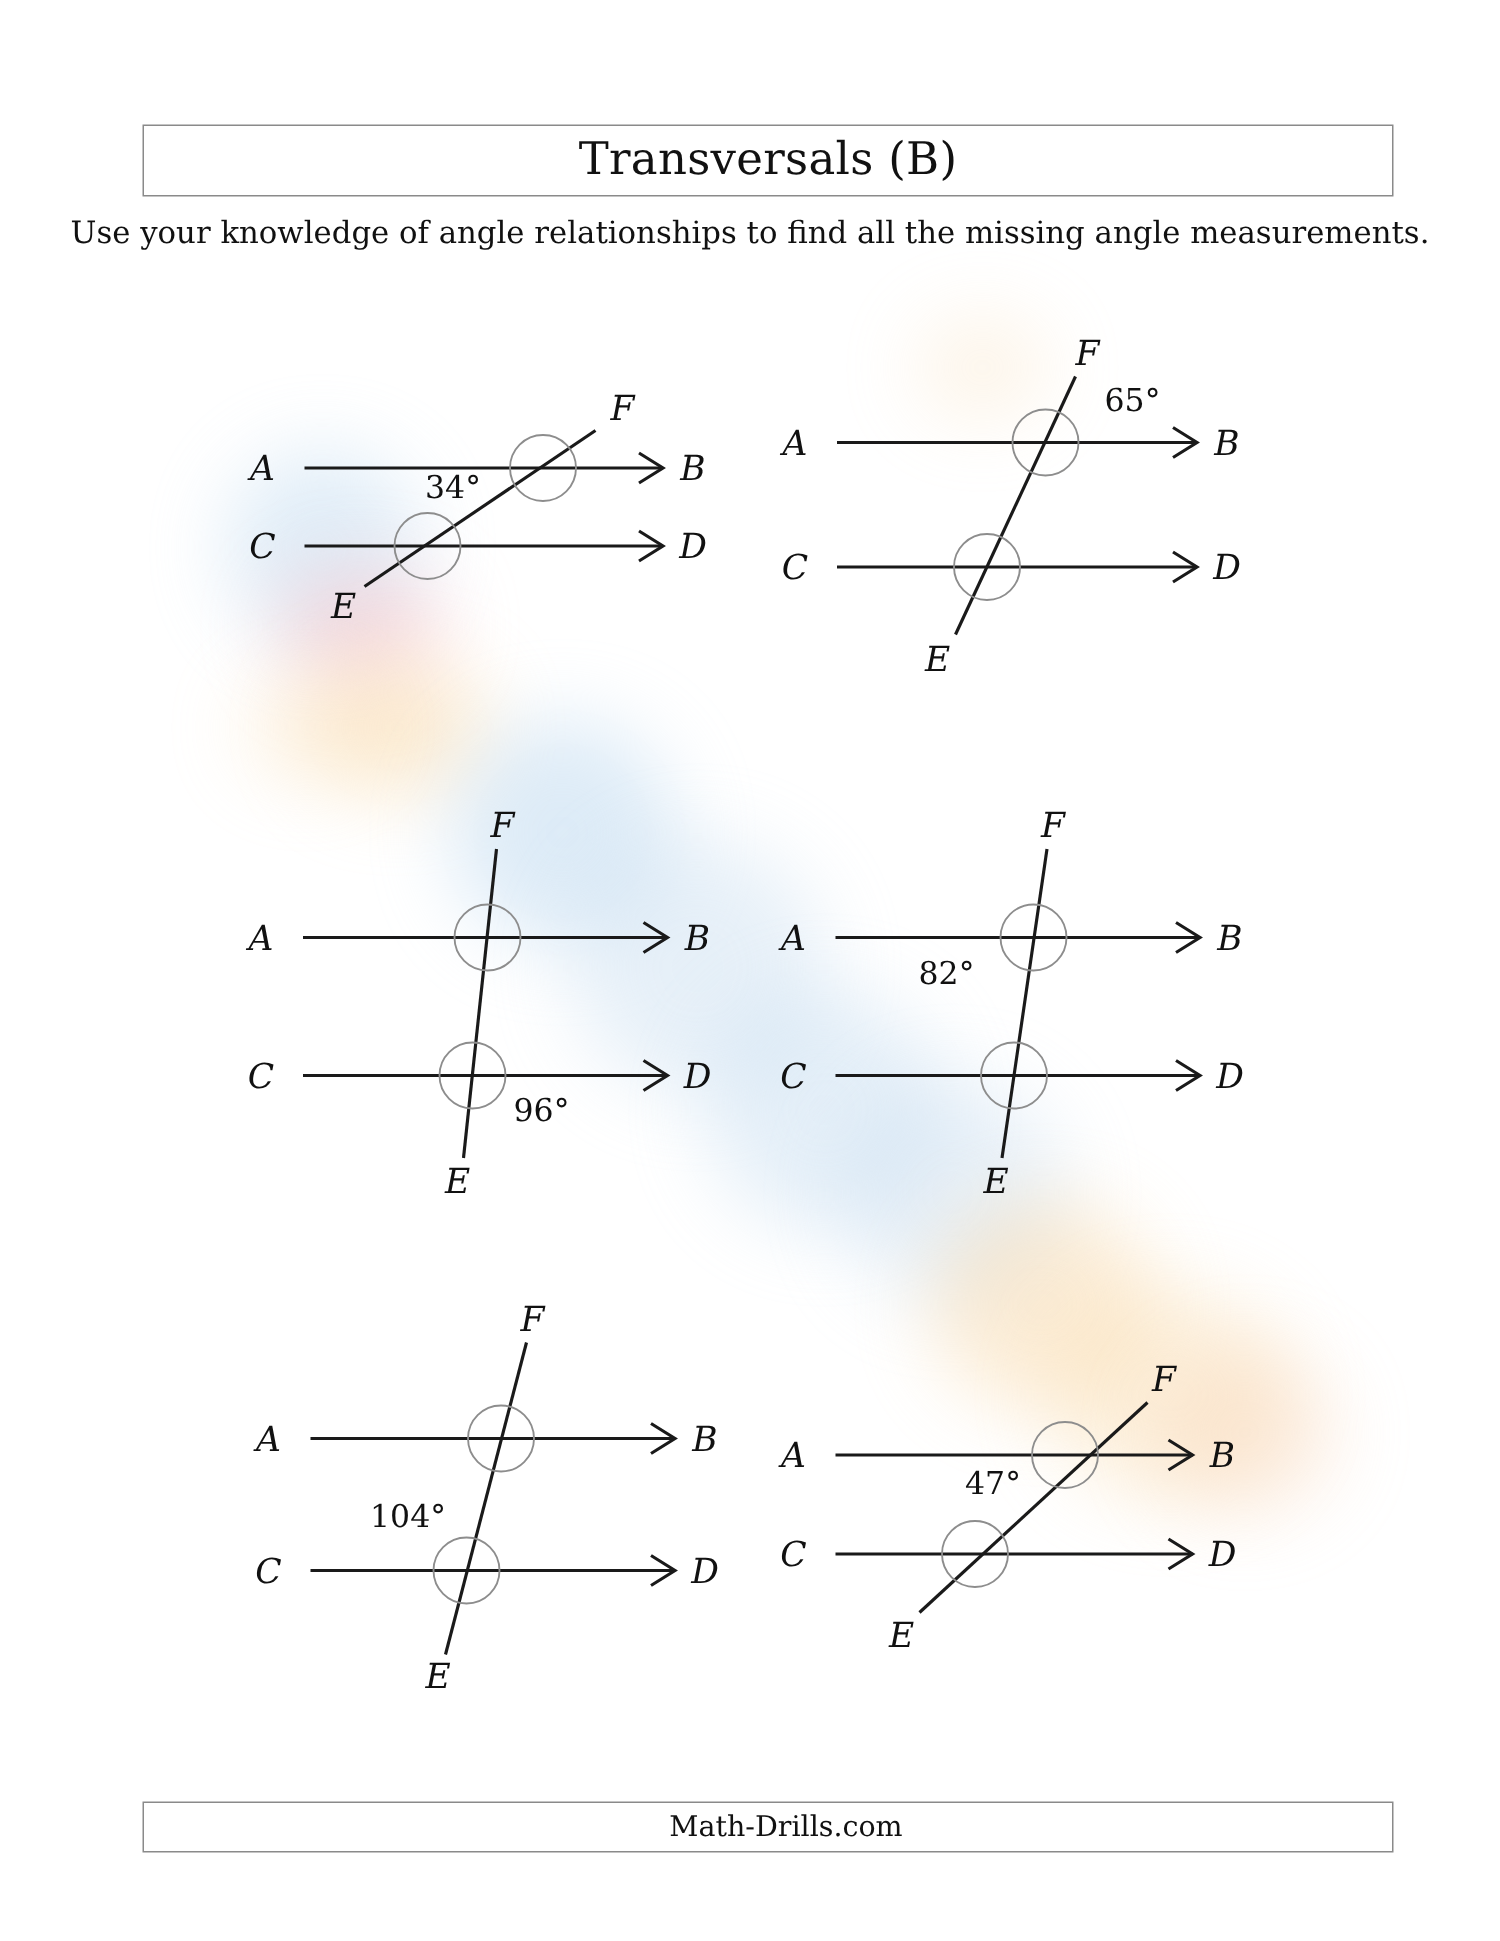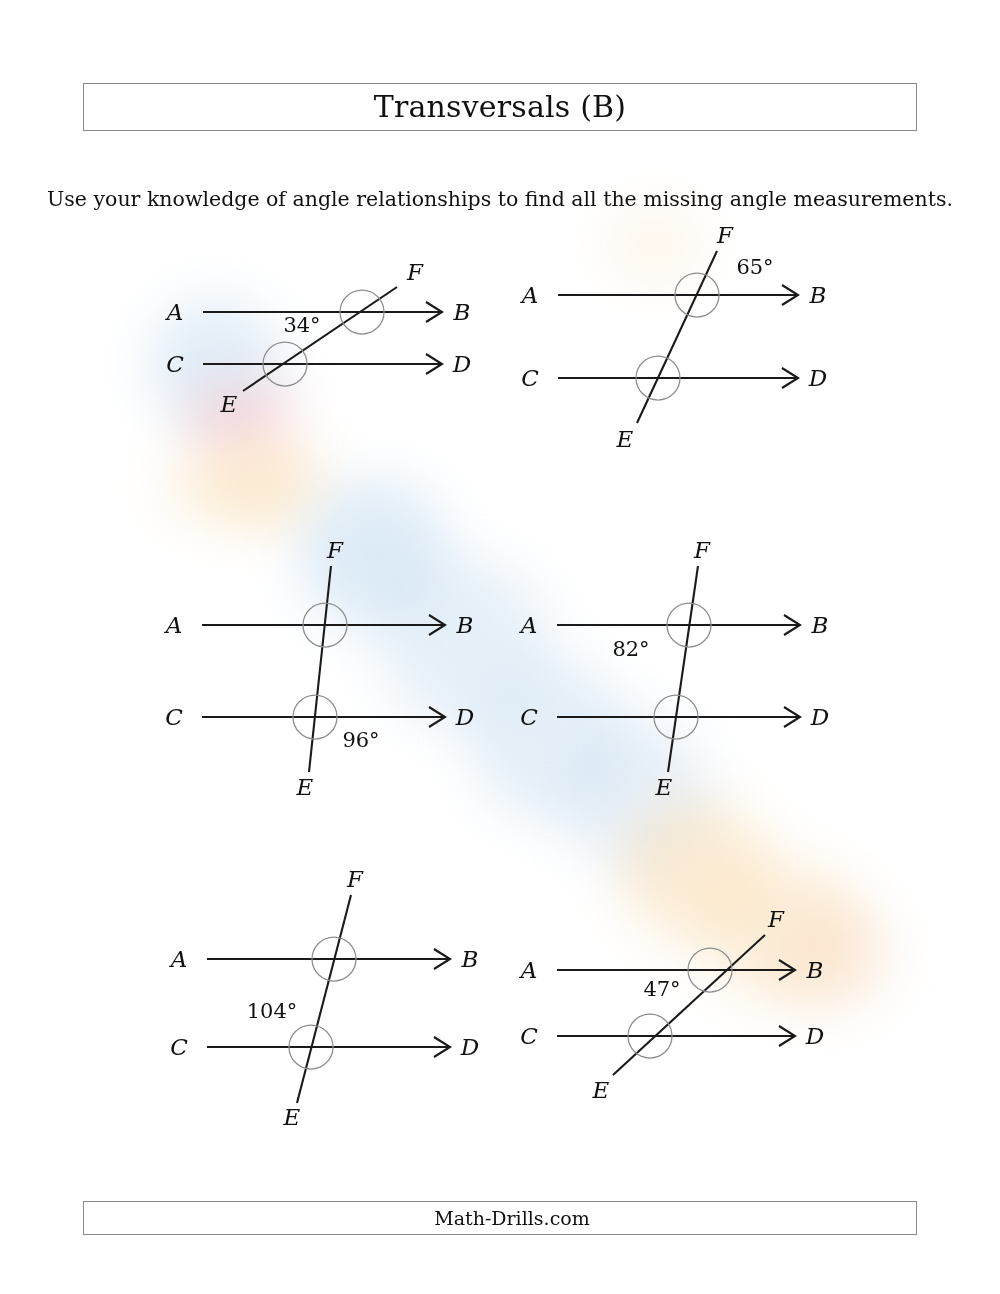--- a/index.html
+++ b/index.html
@@ -40,20 +40,21 @@
   }
 
   .framed-box {
     position: absolute;
     box-sizing: border-box;
     border: 1.5px solid #8a8a8a;
     background: transparent;
     display: flex;
     align-items: center;
     justify-content: center;
+    margin-left: 12px;
   }
 
   #title-box {
     left: 83px;
     top: 83px;
     width: 834px;
     height: 48px;
   }
   #title-text {
     font-size: 30px;
@@ -63,21 +64,20 @@
   }
 
   #instructions {
     position: absolute;
     left: 0;
     top: 143px;
     width: 1000px;
     text-align: center;
     font-size: 20.5px;
     white-space: nowrap;
-    margin-top: 44px;
   }
 
   #footer-box {
     left: 83px;
     top: 1201px;
     width: 834px;
     height: 34px;
     padding-left: 24px;
   }
   #footer-text {

